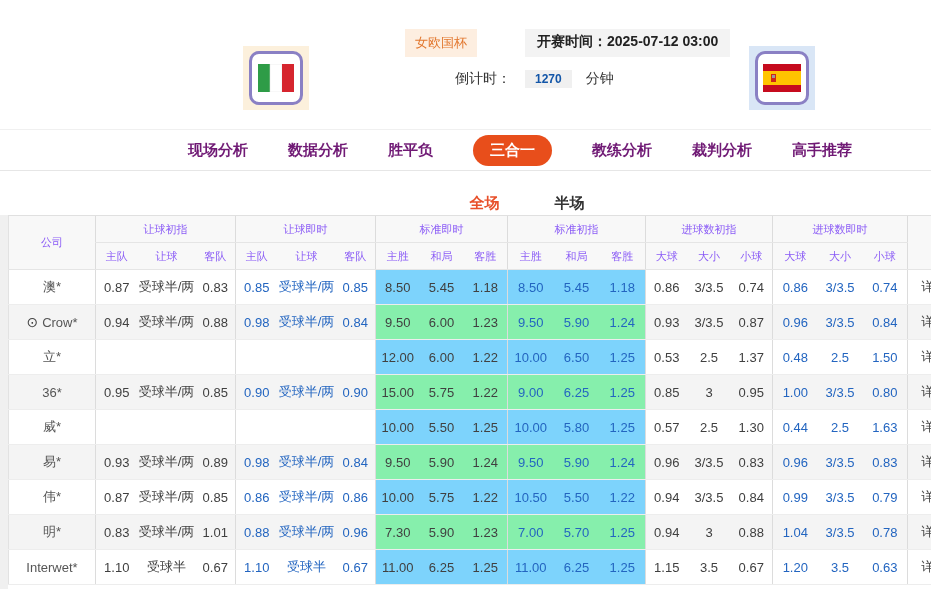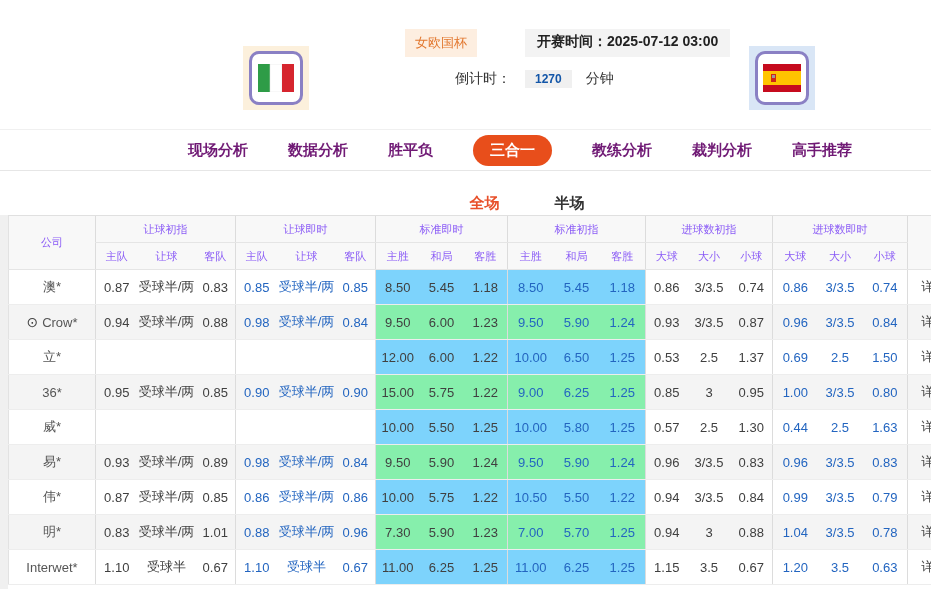--- a/index.html
+++ b/index.html
@@ -223,21 +223,21 @@
             <td class="live"></td>
             <td class="gsep cyan">12.00</td>
             <td class="cyan">6.00</td>
             <td class="cyan">1.22</td>
             <td class="gsep live cyan">10.00</td>
             <td class="live cyan">6.50</td>
             <td class="live cyan">1.25</td>
             <td class="gsep">0.53</td>
             <td class="">2.5</td>
             <td class="">1.37</td>
-            <td class="gsep live">0.69</td>
+            <td class="gsep live">0.48</td>
             <td class="live">2.5</td>
             <td class="live">1.50</td>
             <td class="gsep detail-cell">详情</td>
           </tr>
           <tr class="stripe">
             <td class="company">36*</td>
             <td class="gsep">0.95</td>
             <td class="">受球半/两</td>
             <td class="">0.85</td>
             <td class="gsep live">0.90</td>

